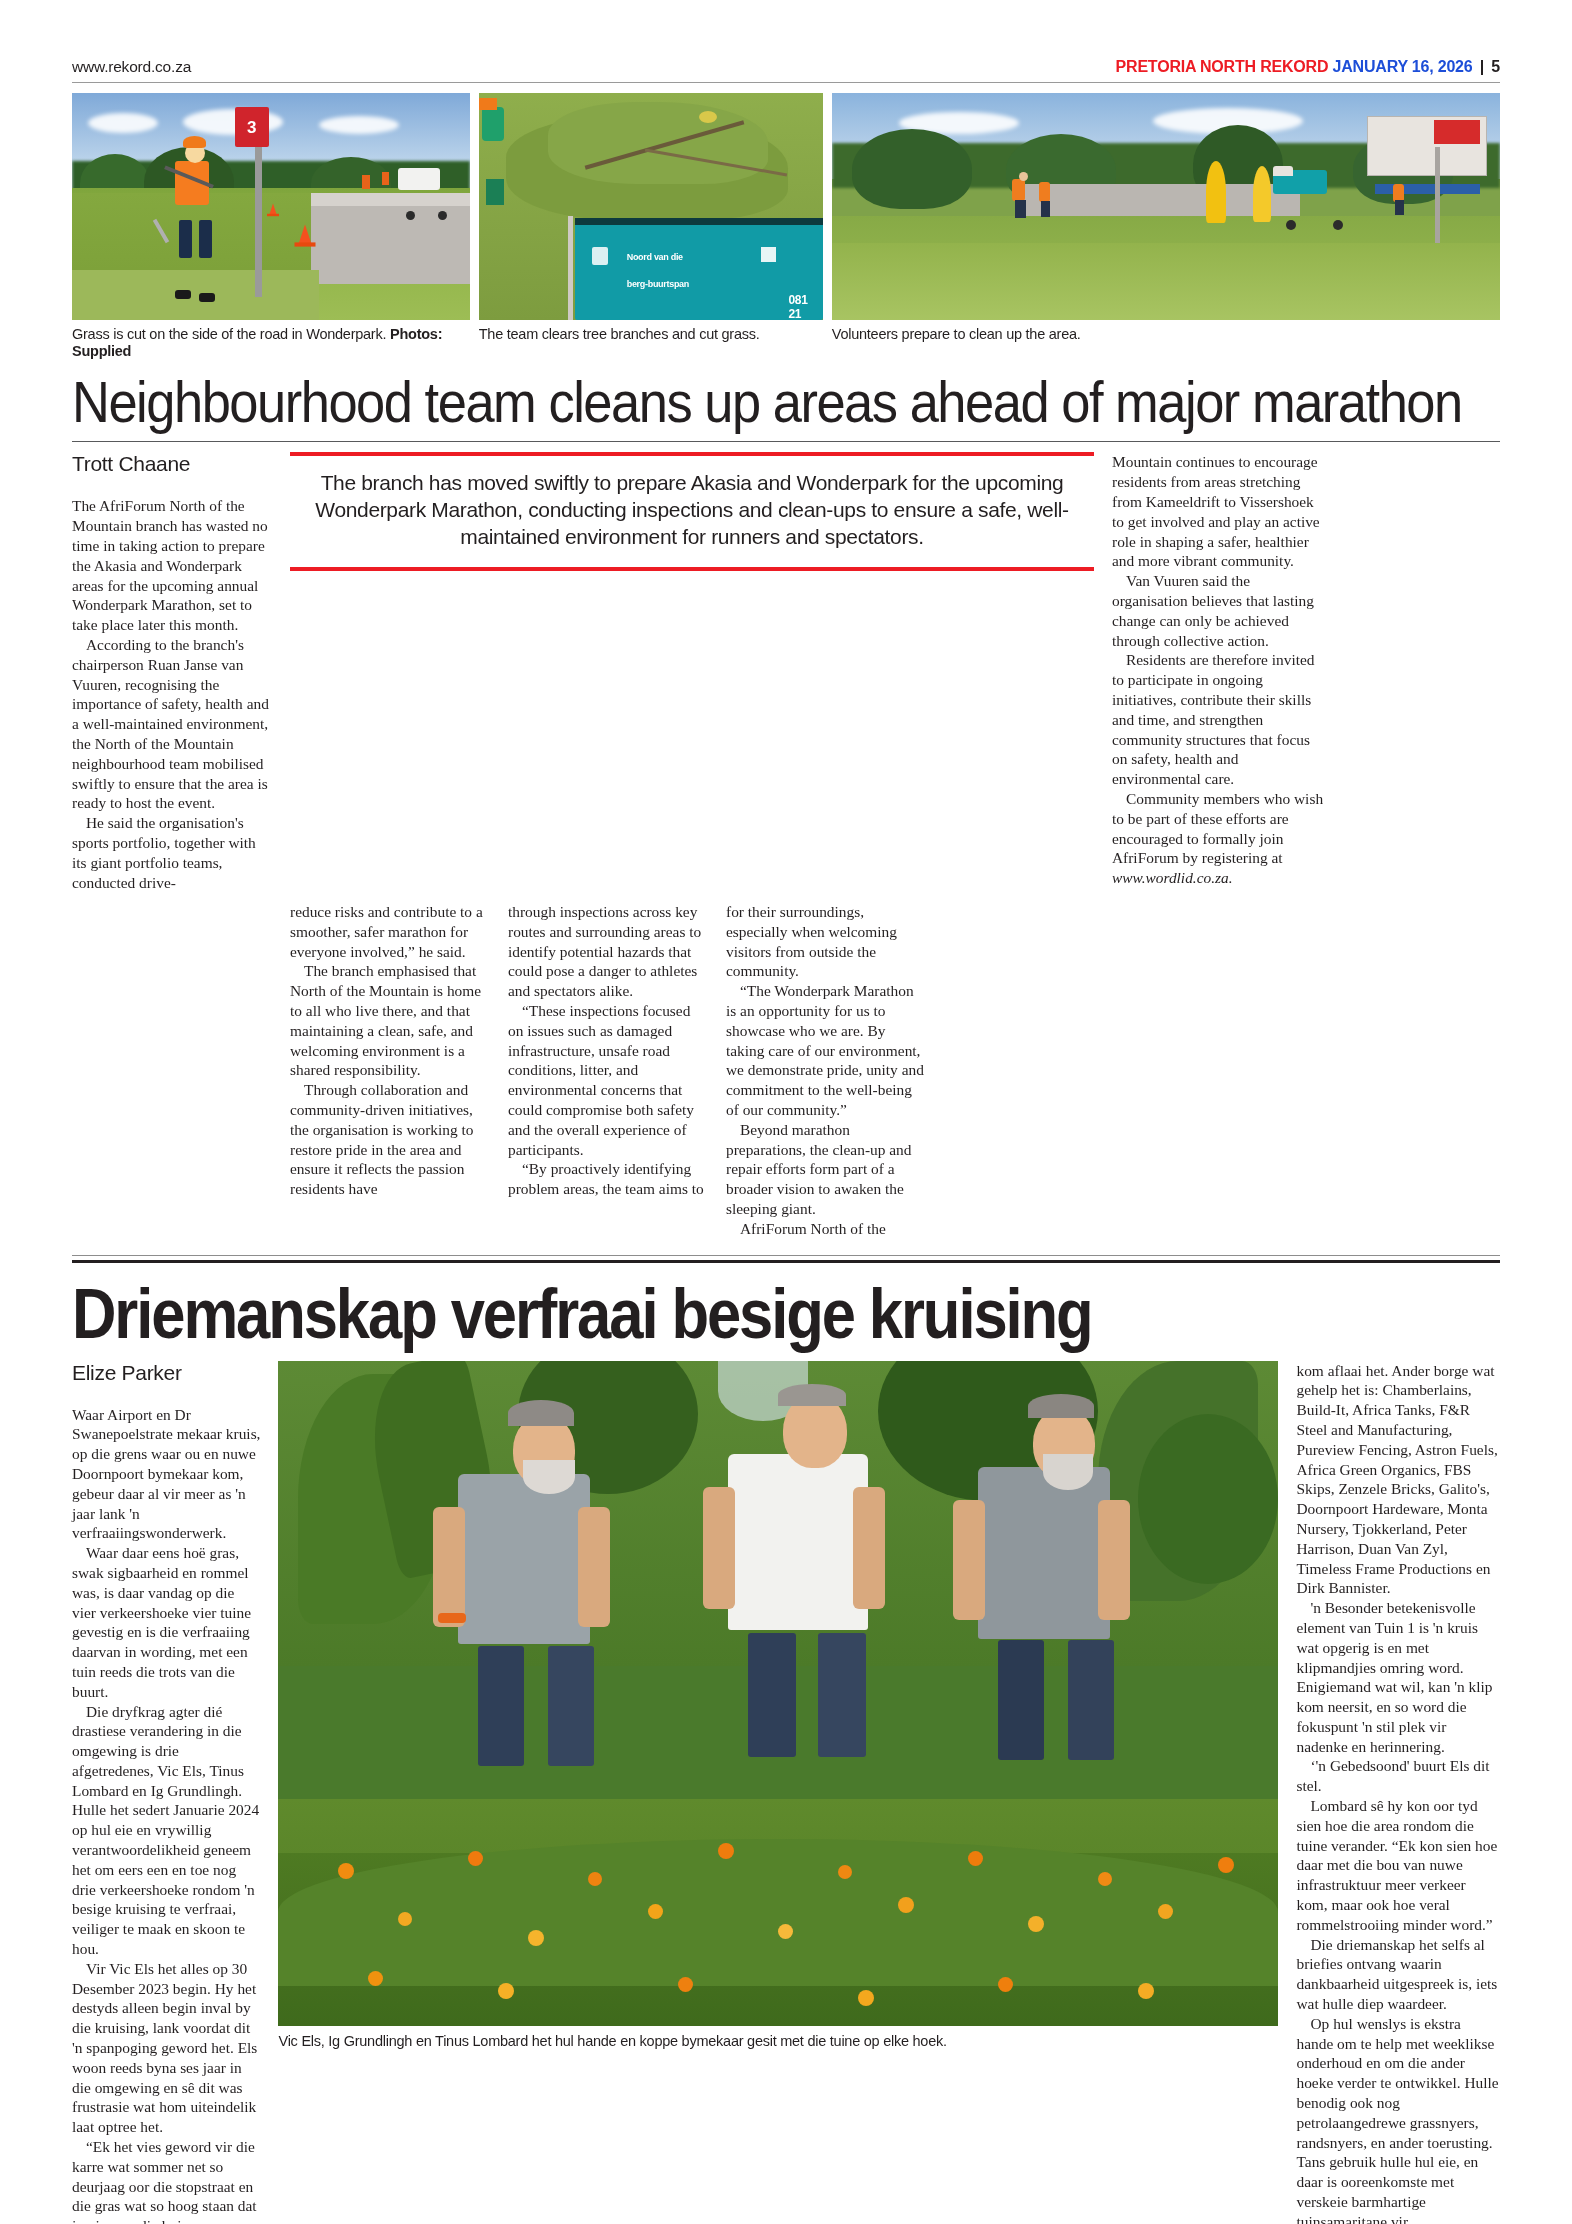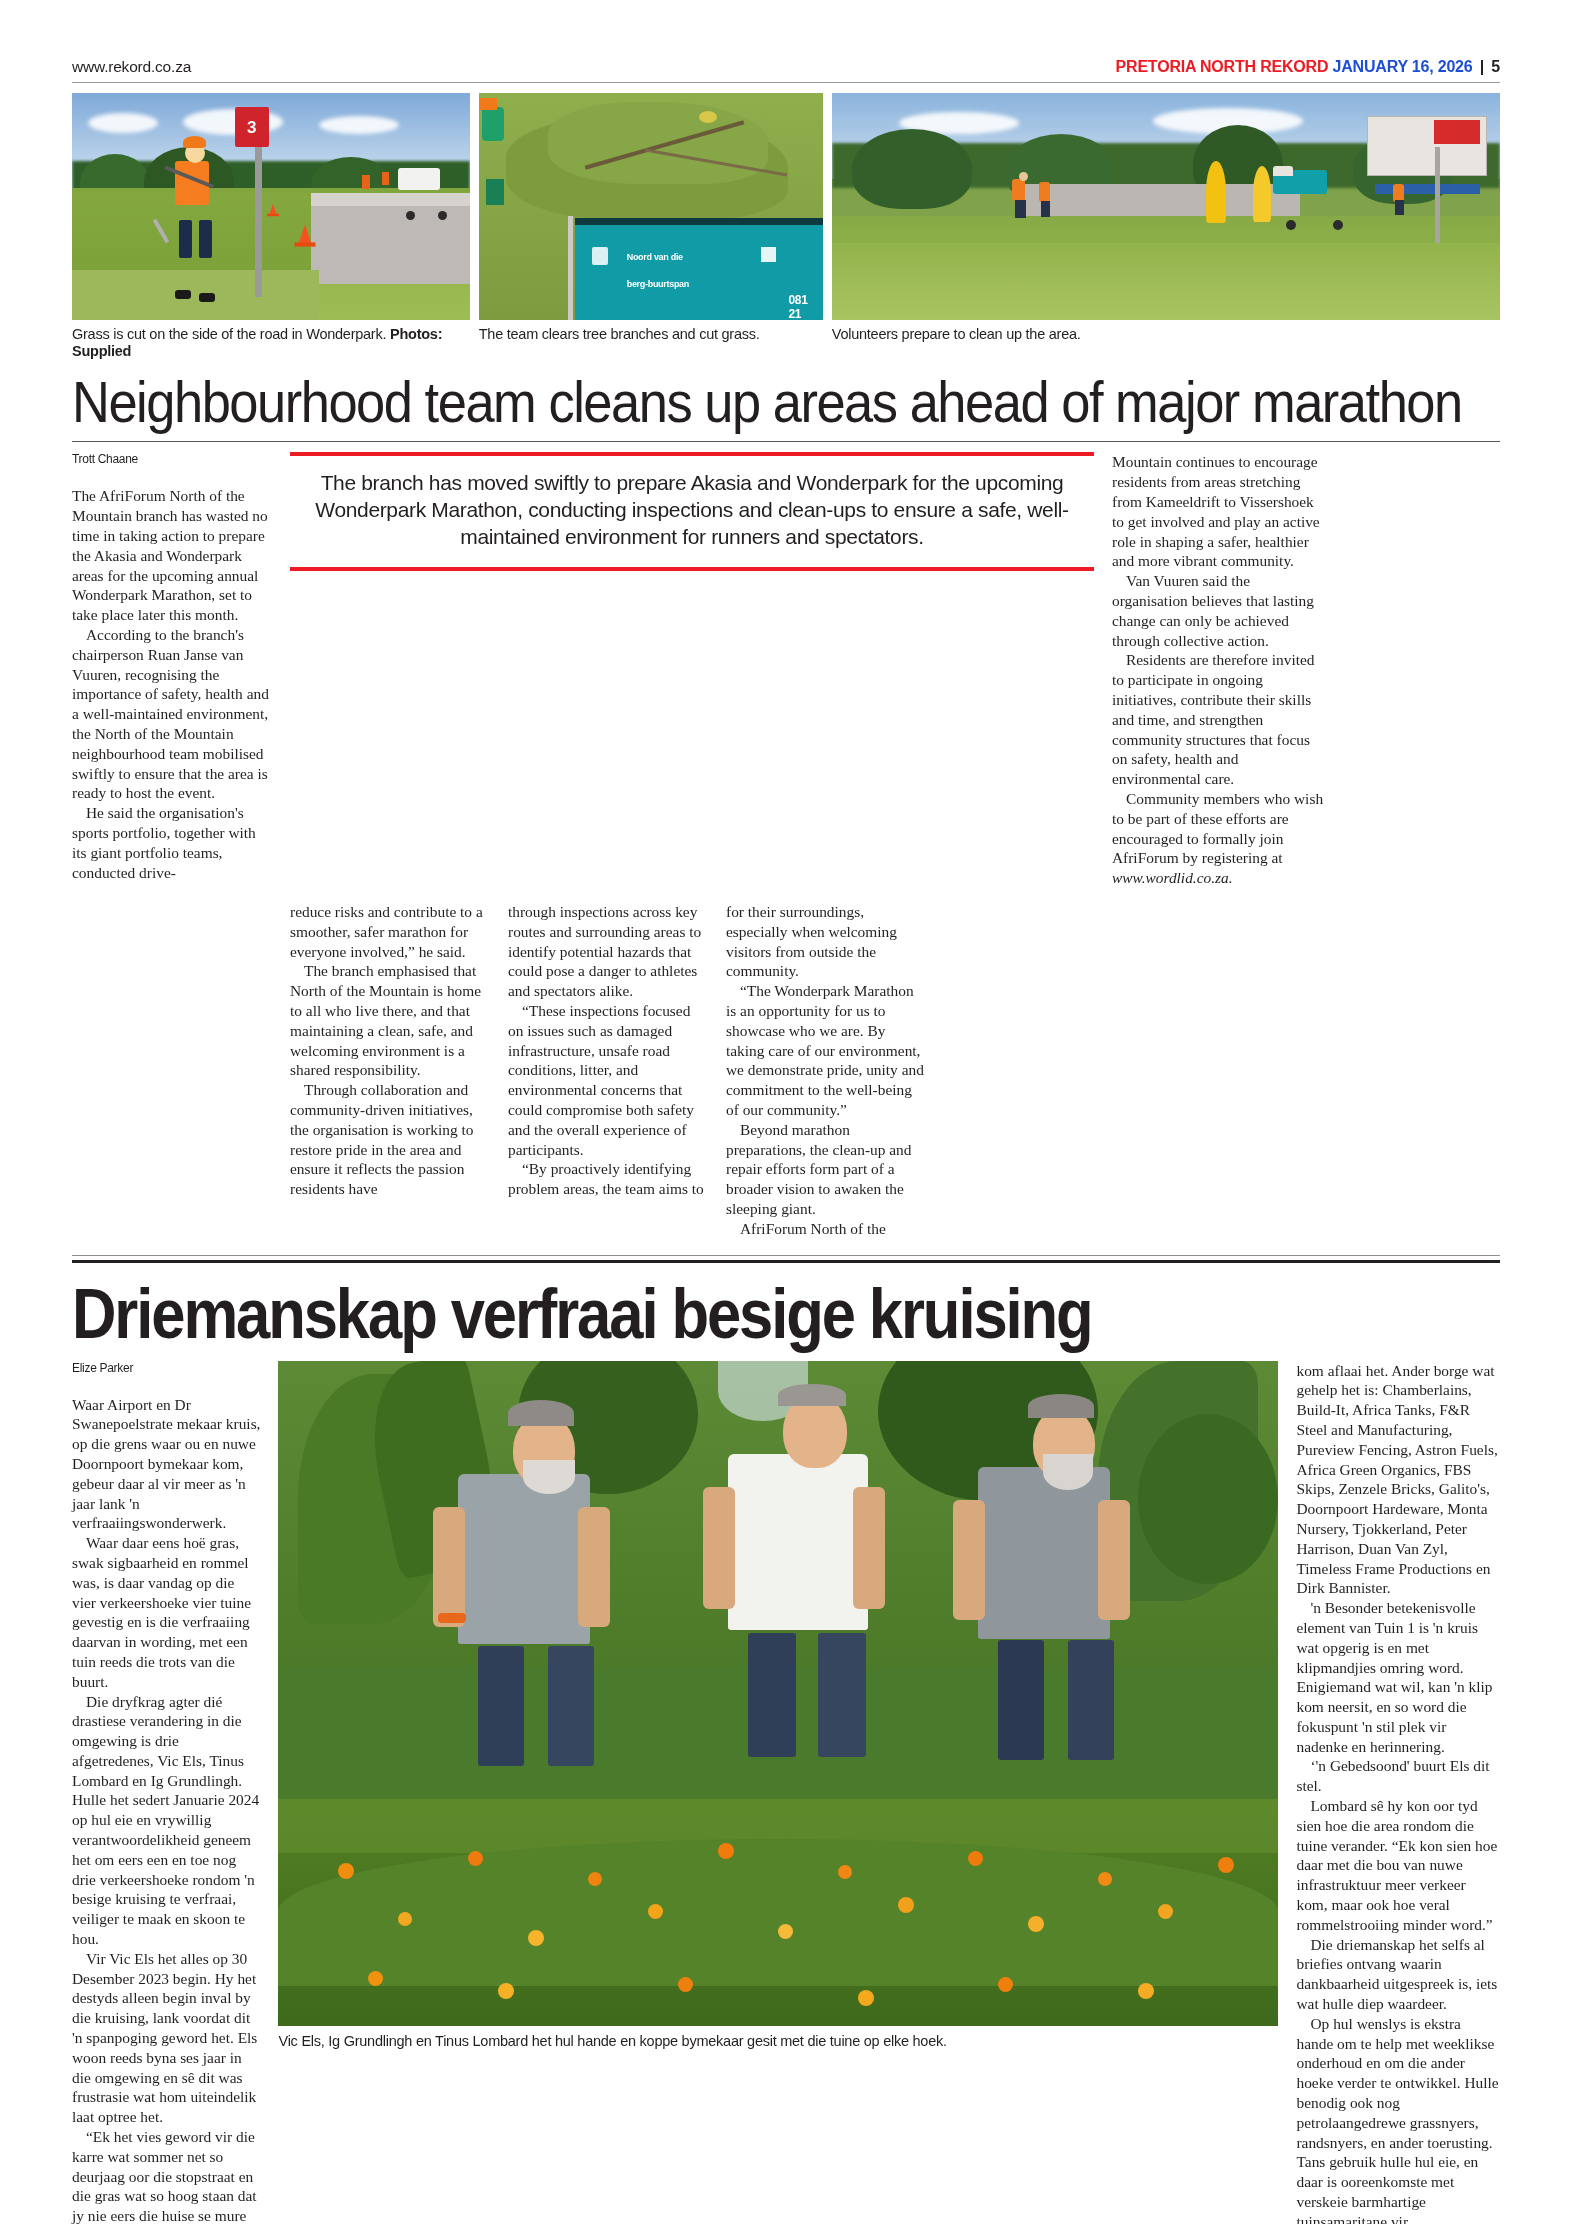--- a/index.html
+++ b/index.html
@@ -116,21 +116,21 @@
     padding-bottom: 10px;
     transform: scaleX(0.92);
     transform-origin: left center;
     white-space: nowrap;
   }
 
   
   .a1-wrap { display: flex; gap: 18px; padding-top: 10px; }
   .byline {
     font-family: "Liberation Sans", sans-serif;
-    font-size: 12px;
+    font-size: 21px;
     color: #231f20;
     letter-spacing: -0.3px;
     padding-bottom: 20px;
   }
   .col { width: 200px; }
   .col.last { width: 216px; }
   .body-text {
     font-family: "Liberation Serif", serif;
     font-size: 15.4px;
     line-height: 1.285;

